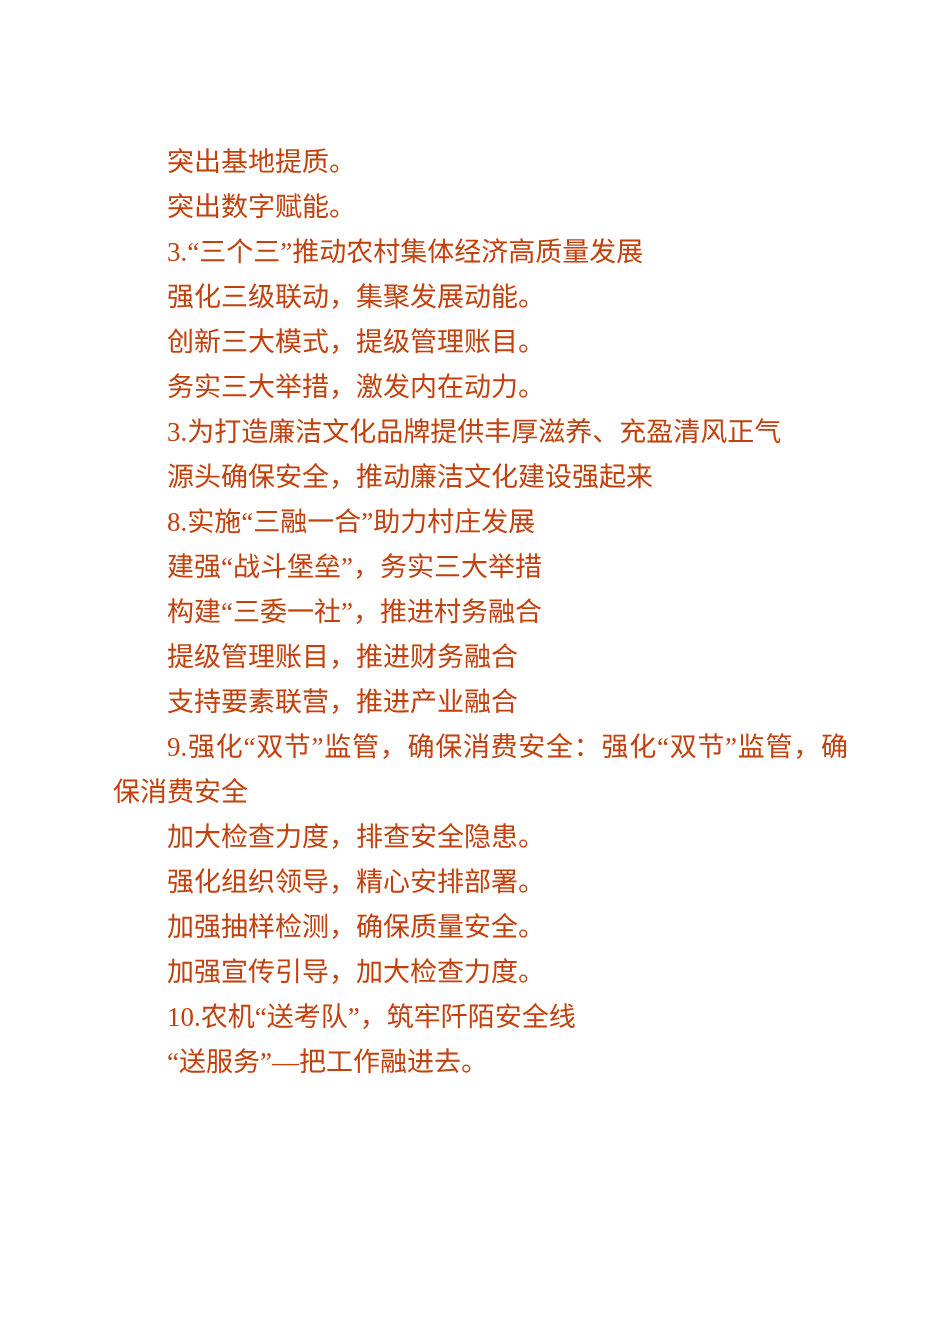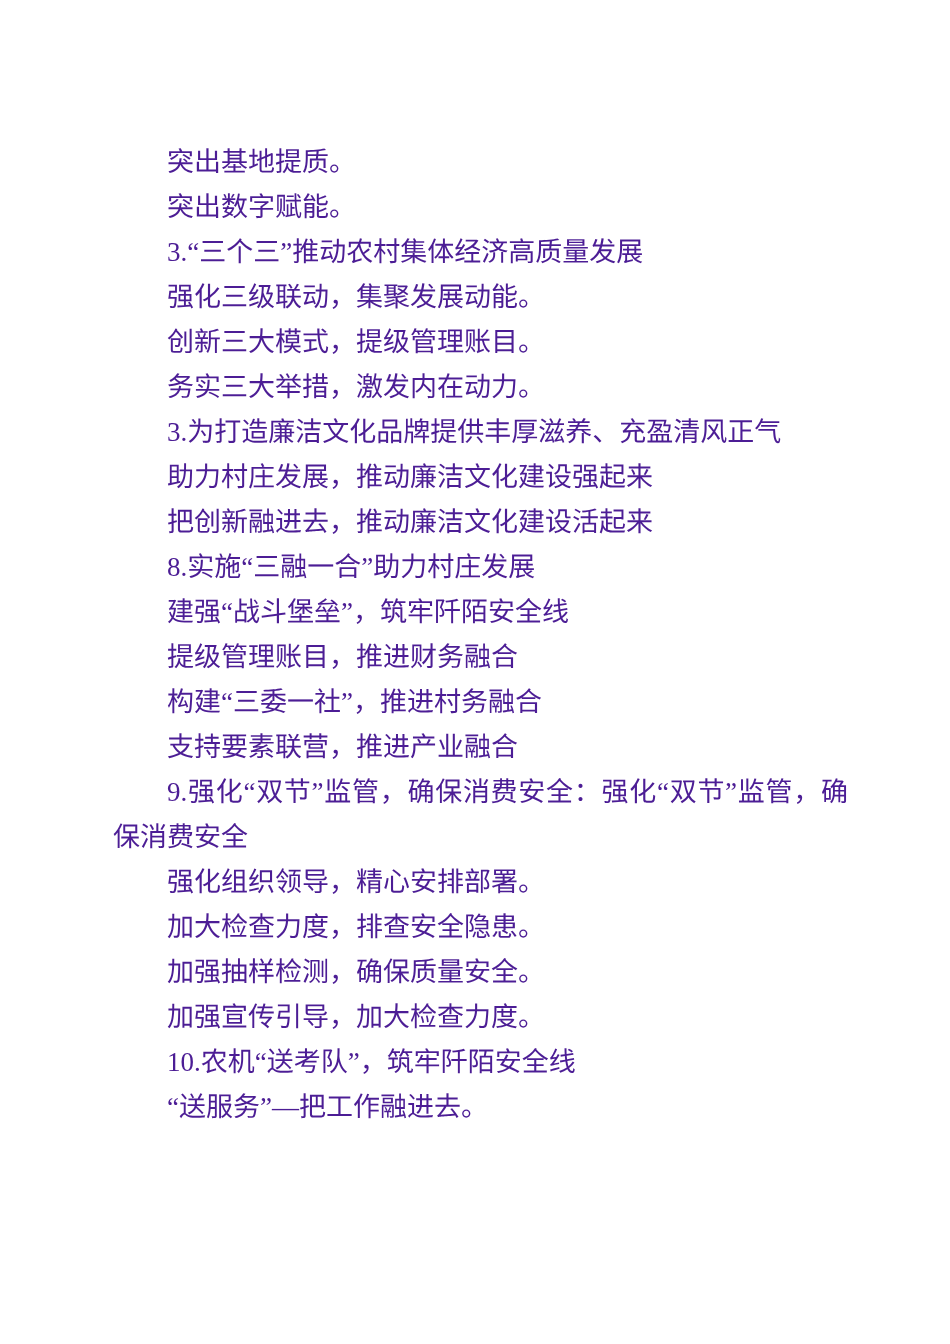--- a/index.html
+++ b/index.html
@@ -17,45 +17,44 @@
     box-sizing: border-box;
     width: 950px;
     height: 1344px;
     background: #ffffff;
     padding: 140px 102px 0 113px;
   }
   .doc-paragraph {
     margin: 0;
     font-size: 27px;
     line-height: 45px;
-    color: #4c1d95;
+    color: #c2410c;
     text-indent: 2em;
     text-align: justify;
     letter-spacing: 0;
     font-weight: 400;
   }
 </style>
 </head>
 <body>
 
 <main class="page">
   <p class="doc-paragraph">突出基地提质。</p>
   <p class="doc-paragraph">突出数字赋能。</p>
   <p class="doc-paragraph">3.“三个三”推动农村集体经济高质量发展</p>
   <p class="doc-paragraph">强化三级联动，集聚发展动能。</p>
   <p class="doc-paragraph">创新三大模式，提级管理账目。</p>
   <p class="doc-paragraph">务实三大举措，激发内在动力。</p>
   <p class="doc-paragraph">3.为打造廉洁文化品牌提供丰厚滋养、充盈清风正气</p>
-  <p class="doc-paragraph">助力村庄发展，推动廉洁文化建设强起来</p>
-  <p class="doc-paragraph">把创新融进去，推动廉洁文化建设活起来</p>
+  <p class="doc-paragraph">源头确保安全，推动廉洁文化建设强起来</p>
   <p class="doc-paragraph">8.实施“三融一合”助力村庄发展</p>
-  <p class="doc-paragraph">建强“战斗堡垒”，筑牢阡陌安全线</p>
+  <p class="doc-paragraph">建强“战斗堡垒”，务实三大举措</p>
+  <p class="doc-paragraph">构建“三委一社”，推进村务融合</p>
   <p class="doc-paragraph">提级管理账目，推进财务融合</p>
-  <p class="doc-paragraph">构建“三委一社”，推进村务融合</p>
   <p class="doc-paragraph">支持要素联营，推进产业融合</p>
   <p class="doc-paragraph">9.强化“双节”监管，确保消费安全：强化“双节”监管，确保消费安全</p>
+  <p class="doc-paragraph">加大检查力度，排查安全隐患。</p>
   <p class="doc-paragraph">强化组织领导，精心安排部署。</p>
-  <p class="doc-paragraph">加大检查力度，排查安全隐患。</p>
   <p class="doc-paragraph">加强抽样检测，确保质量安全。</p>
   <p class="doc-paragraph">加强宣传引导，加大检查力度。</p>
   <p class="doc-paragraph">10.农机“送考队”，筑牢阡陌安全线</p>
   <p class="doc-paragraph">“送服务”—把工作融进去。</p>
 </main>
 
 </body></html>

